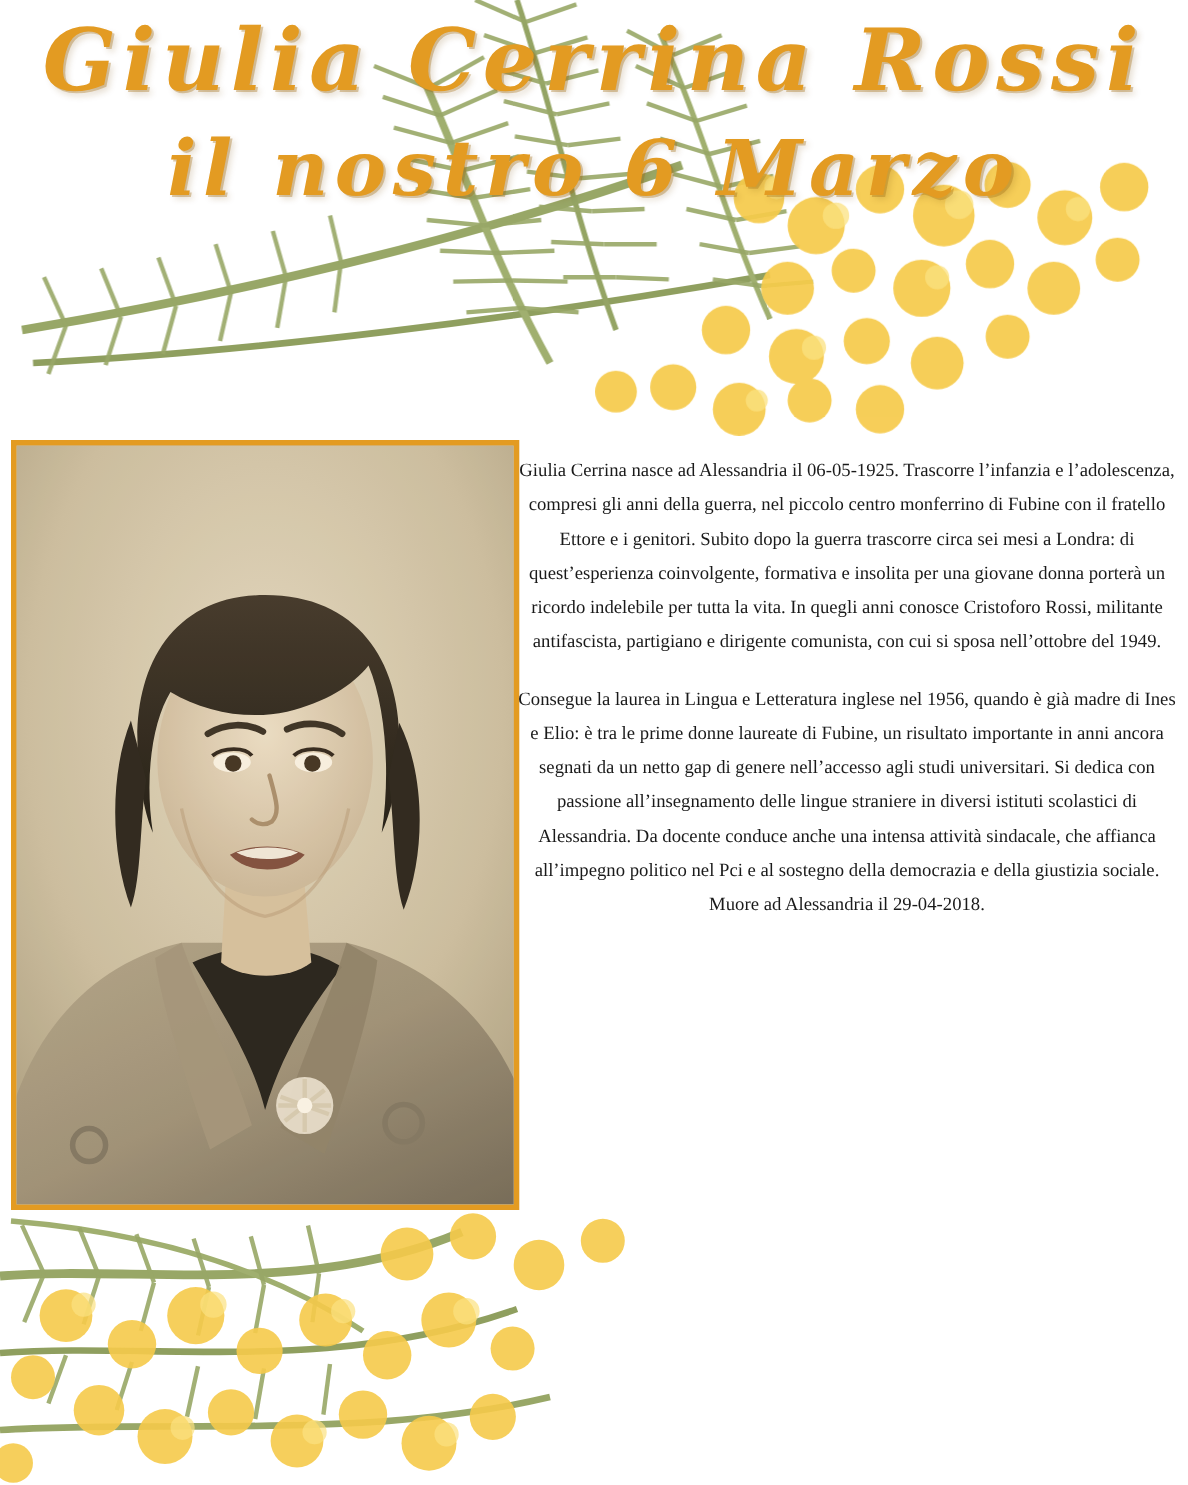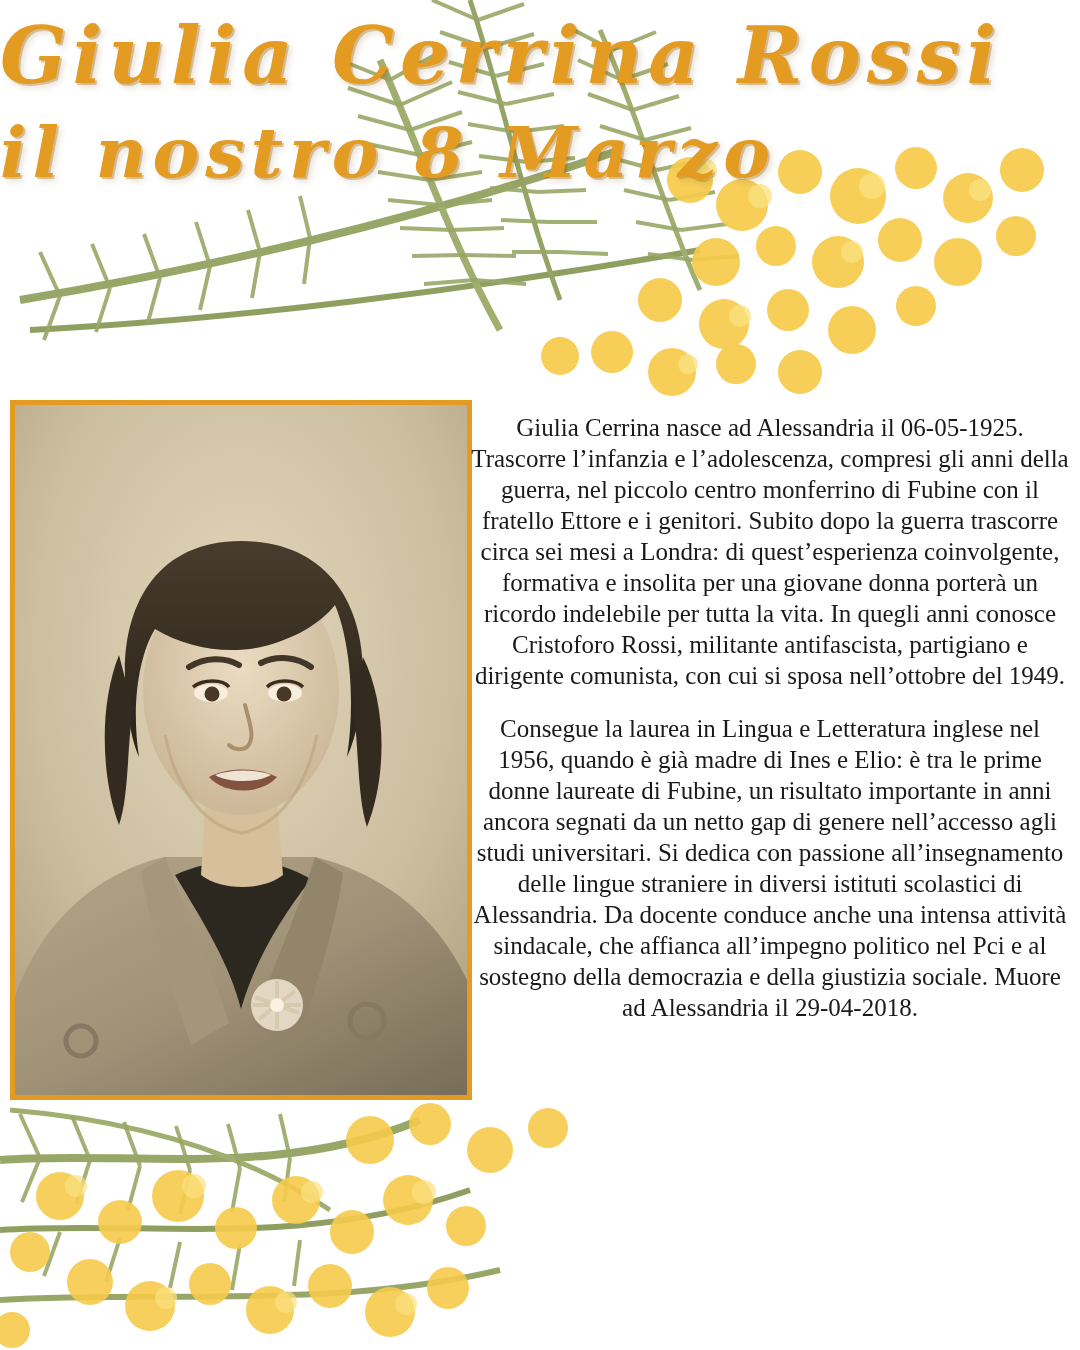--- a/index.html
+++ b/index.html
@@ -22,20 +22,21 @@
     pointer-events: none;
   }
   .bg-decor svg { display: block; }
 
   
   .title-block {
     position: absolute;
     top: 8px;
     left: 0;
     width: 1080px;
+    text-align: center;
     z-index: 5;
   }
   .title-line {
     font-family: "DejaVu Serif", serif;
     font-style: italic;
     font-weight: bold;
     color: #e39b22;
     letter-spacing: 2px;
     text-shadow:
        2px 2px 0 rgba(160,110,20,.35),
@@ -85,21 +86,21 @@
     font-weight: bold;
     color: #d8961c;
     font-size: 30.5px;
     line-height: 38px;
     letter-spacing: -0.2px;
     margin: 0 0 14px 0;
   }
   .para {
     font-family: "Liberation Serif", serif;
     color: #1a1a1a;
-    font-size: 25px;
+    font-size: 17px;
     line-height: 31px;
     margin: 0 0 22px 0;
     text-align: center;
   }
   .para:last-child { margin-bottom: 4px; }
 </style>
 </head>
 <body>
 
 <div class="bg-decor">
@@ -286,21 +287,21 @@
         <circle cx="166" cy="1298" r="11"></circle>
           <circle cx="286" cy="1302" r="11"></circle>
         <circle cx="406" cy="1304" r="11"></circle>
       </g>
     </g>
   </svg>
 </div>
 
 <div class="title-block">
   <div class="title-line l1">Giulia Cerrina Rossi</div>
-  <div class="title-line l2">il nostro 8 Marzo</div>
+  <div class="title-line l2">il nostro 6 Marzo</div>
 </div>
 
 <div class="portrait-wrap">
   <svg class="portrait" viewBox="0 0 452 690" xmlns="http://www.w3.org/2000/svg">
     <defs>
       <radialGradient id="bgG" cx="50%" cy="35%" r="80%">
         <stop offset="0%" stop-color="#e6dcc6"></stop>
         <stop offset="60%" stop-color="#cdc0a4"></stop>
         <stop offset="100%" stop-color="#a89c80"></stop>
       </radialGradient>

